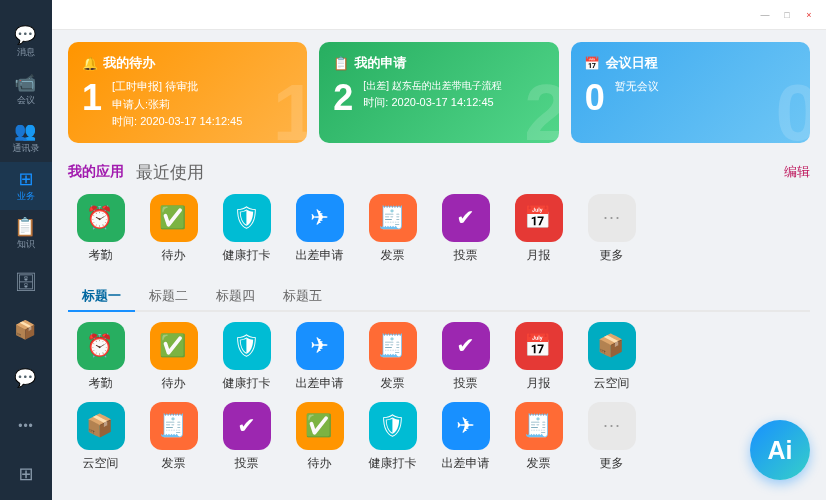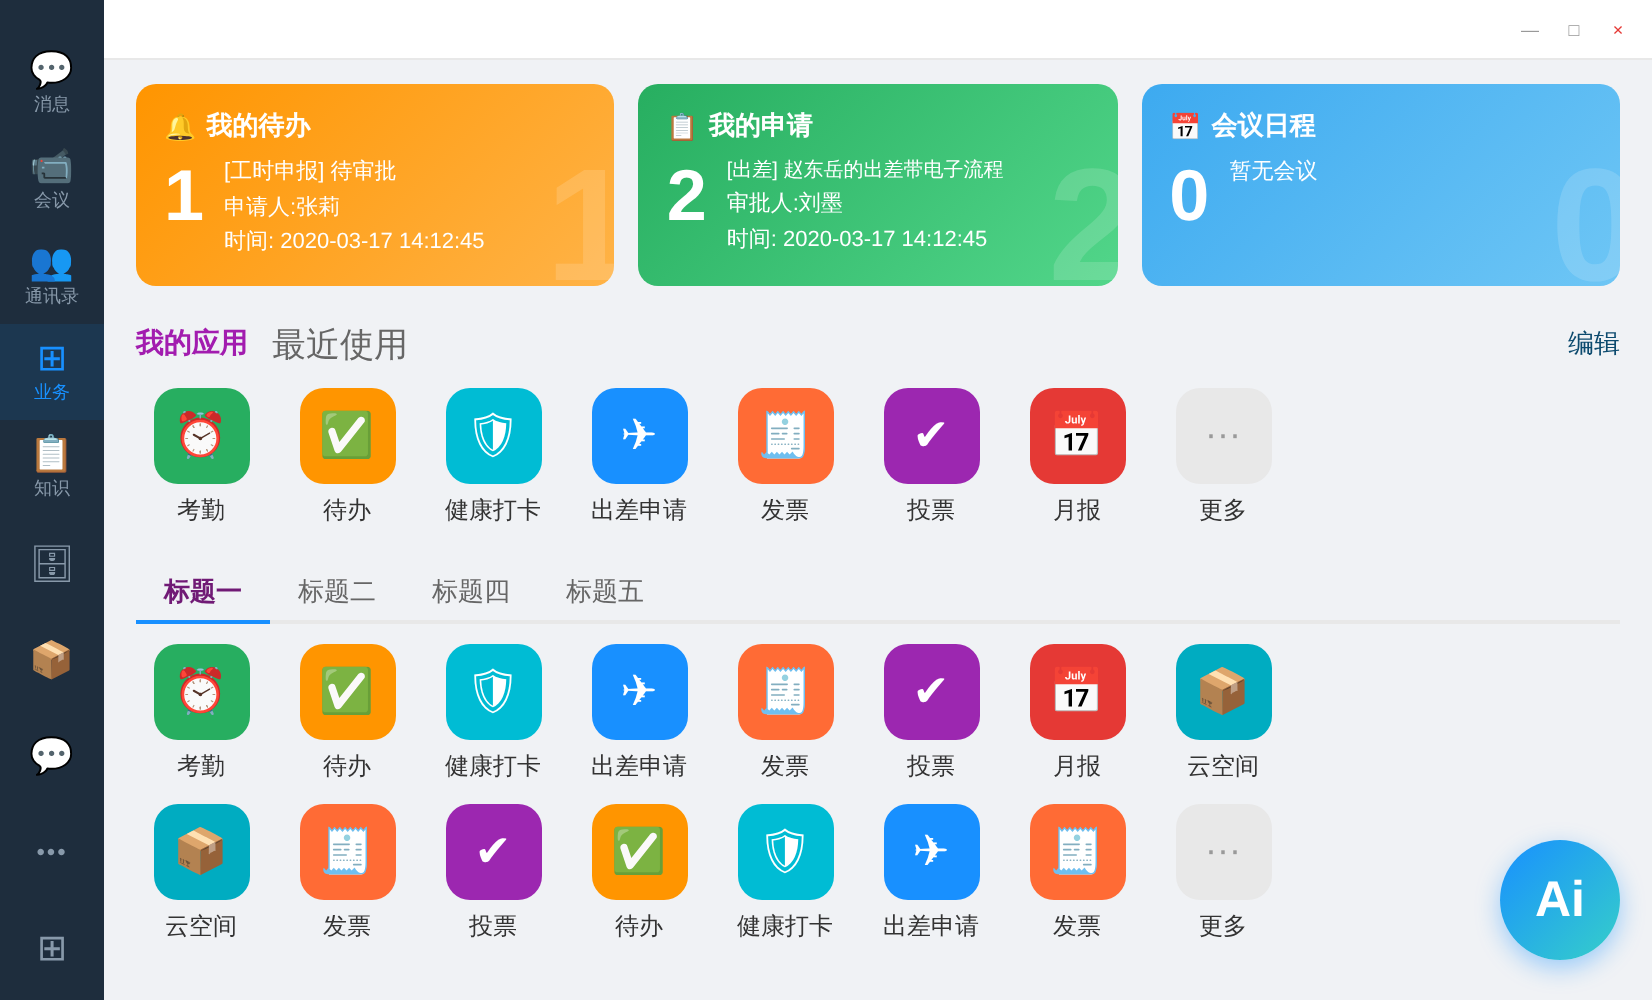--- a/index.html
+++ b/index.html
@@ -112,21 +112,21 @@
 
     
     .section { padding: 8px 16px 0; }
     .section-header {
       display: flex; align-items: center; justify-content: space-between;
       margin-bottom: 10px;
     }
     .section-title-row { display: flex; align-items: center; gap: 12px; }
     .section-title { font-size: 14px; font-weight: bold; color: #a21caf; }
     .section-subtitle { font-size: 17px; color: #666; cursor: pointer; }
-    .section-edit { font-size: 13px; color: #0c4a6e; cursor: pointer; }
+    .section-edit { font-size: 13px; color: #be185d; cursor: pointer; }
 
     
     .apps-grid {
       display: flex;
       gap: 8px;
       flex-wrap: nowrap;
       margin-bottom: 10px;
     }
     .app-item {
       display: flex;
@@ -154,21 +154,21 @@
     .enterprise-tabs {
       display: flex; gap: 0; margin-bottom: 10px;
       border-bottom: 2px solid #e8e8e8;
     }
     .etab {
       padding: 5px 14px;
       font-size: 13px; color: #666; cursor: pointer;
       border-bottom: 2px solid transparent;
       margin-bottom: -2px;
     }
-    .etab.active { color: #701a75; border-bottom-color: #1890ff; font-weight: bold; }
+    .etab.active { color: #0369a1; border-bottom-color: #1890ff; font-weight: bold; }
 
     
     .ic-green { background: #27ae60; }
     .ic-orange { background: #ff9500; }
     .ic-teal { background: #00bcd4; }
     .ic-blue { background: #1890ff; }
     .ic-orange2 { background: #ff6b35; }
     .ic-purple { background: #9c27b0; }
     .ic-red { background: #e53935; }
     .ic-cyan { background: #00acc1; }
@@ -264,21 +264,20 @@
 
       <div class="card card-green">
         <div class="card-title">
           <span>📋</span>
           <span>我的申请</span>
         </div>
         <div style="display:flex; align-items:flex-start;">
           <div class="card-number">2</div>
           <div class="card-info">
             <div style="font-size:10px;">[出差] 赵东岳的出差带电子流程</div>
-            <div>审批人:刘墨</div>
             <div>时间: 2020-03-17 14:12:45</div>
           </div>
         </div>
         <div class="card-bg-num">2</div>
       </div>
 
       <div class="card card-blue">
         <div class="card-title">
           <span>📅</span>
           <span>会议日程</span>

